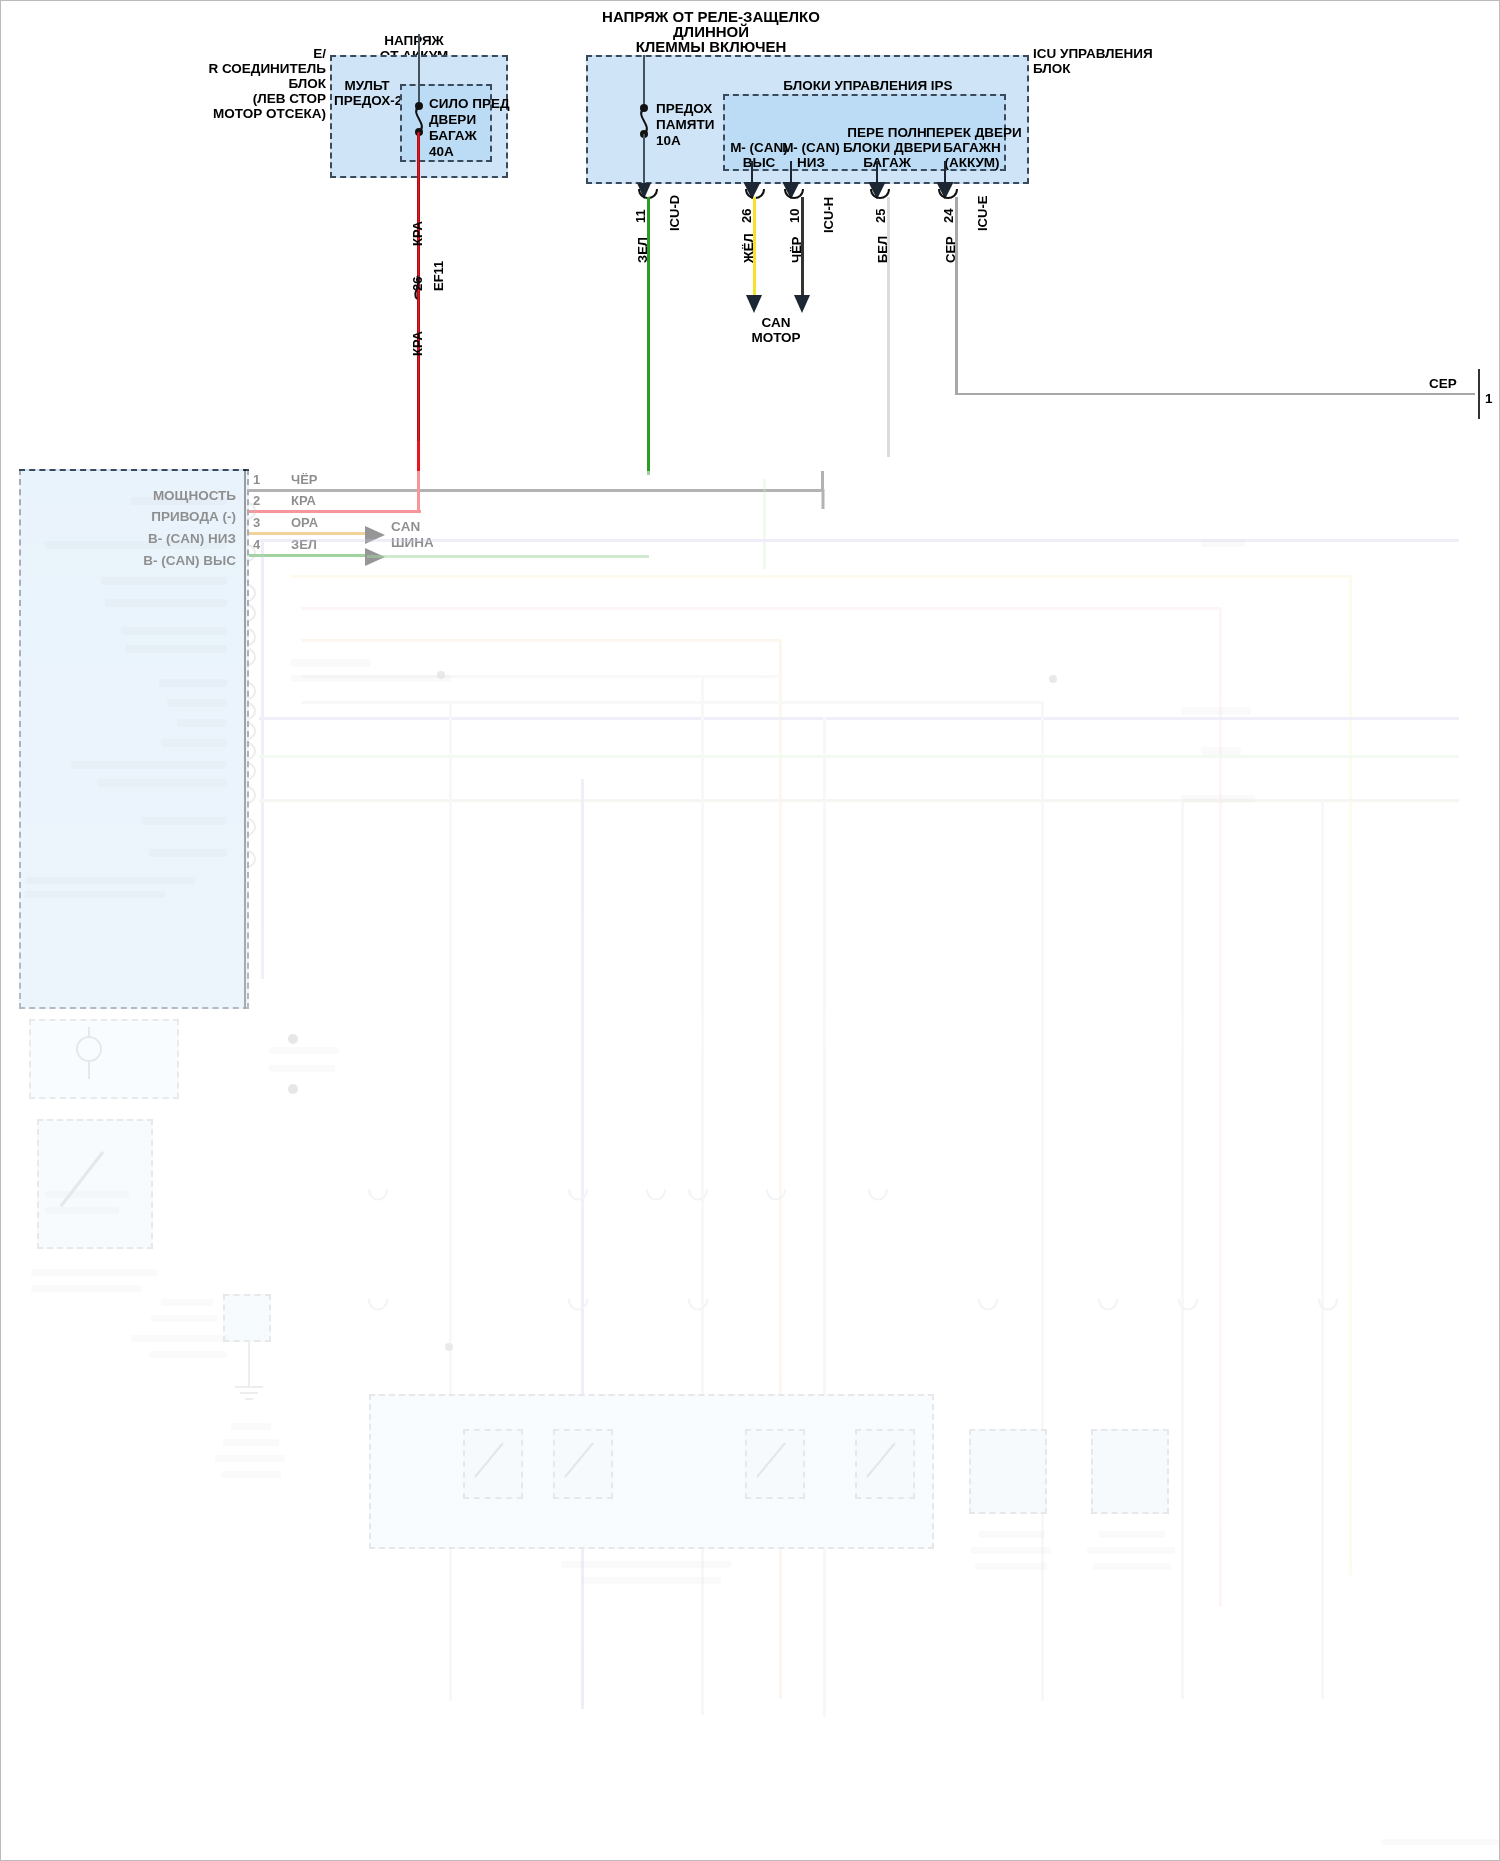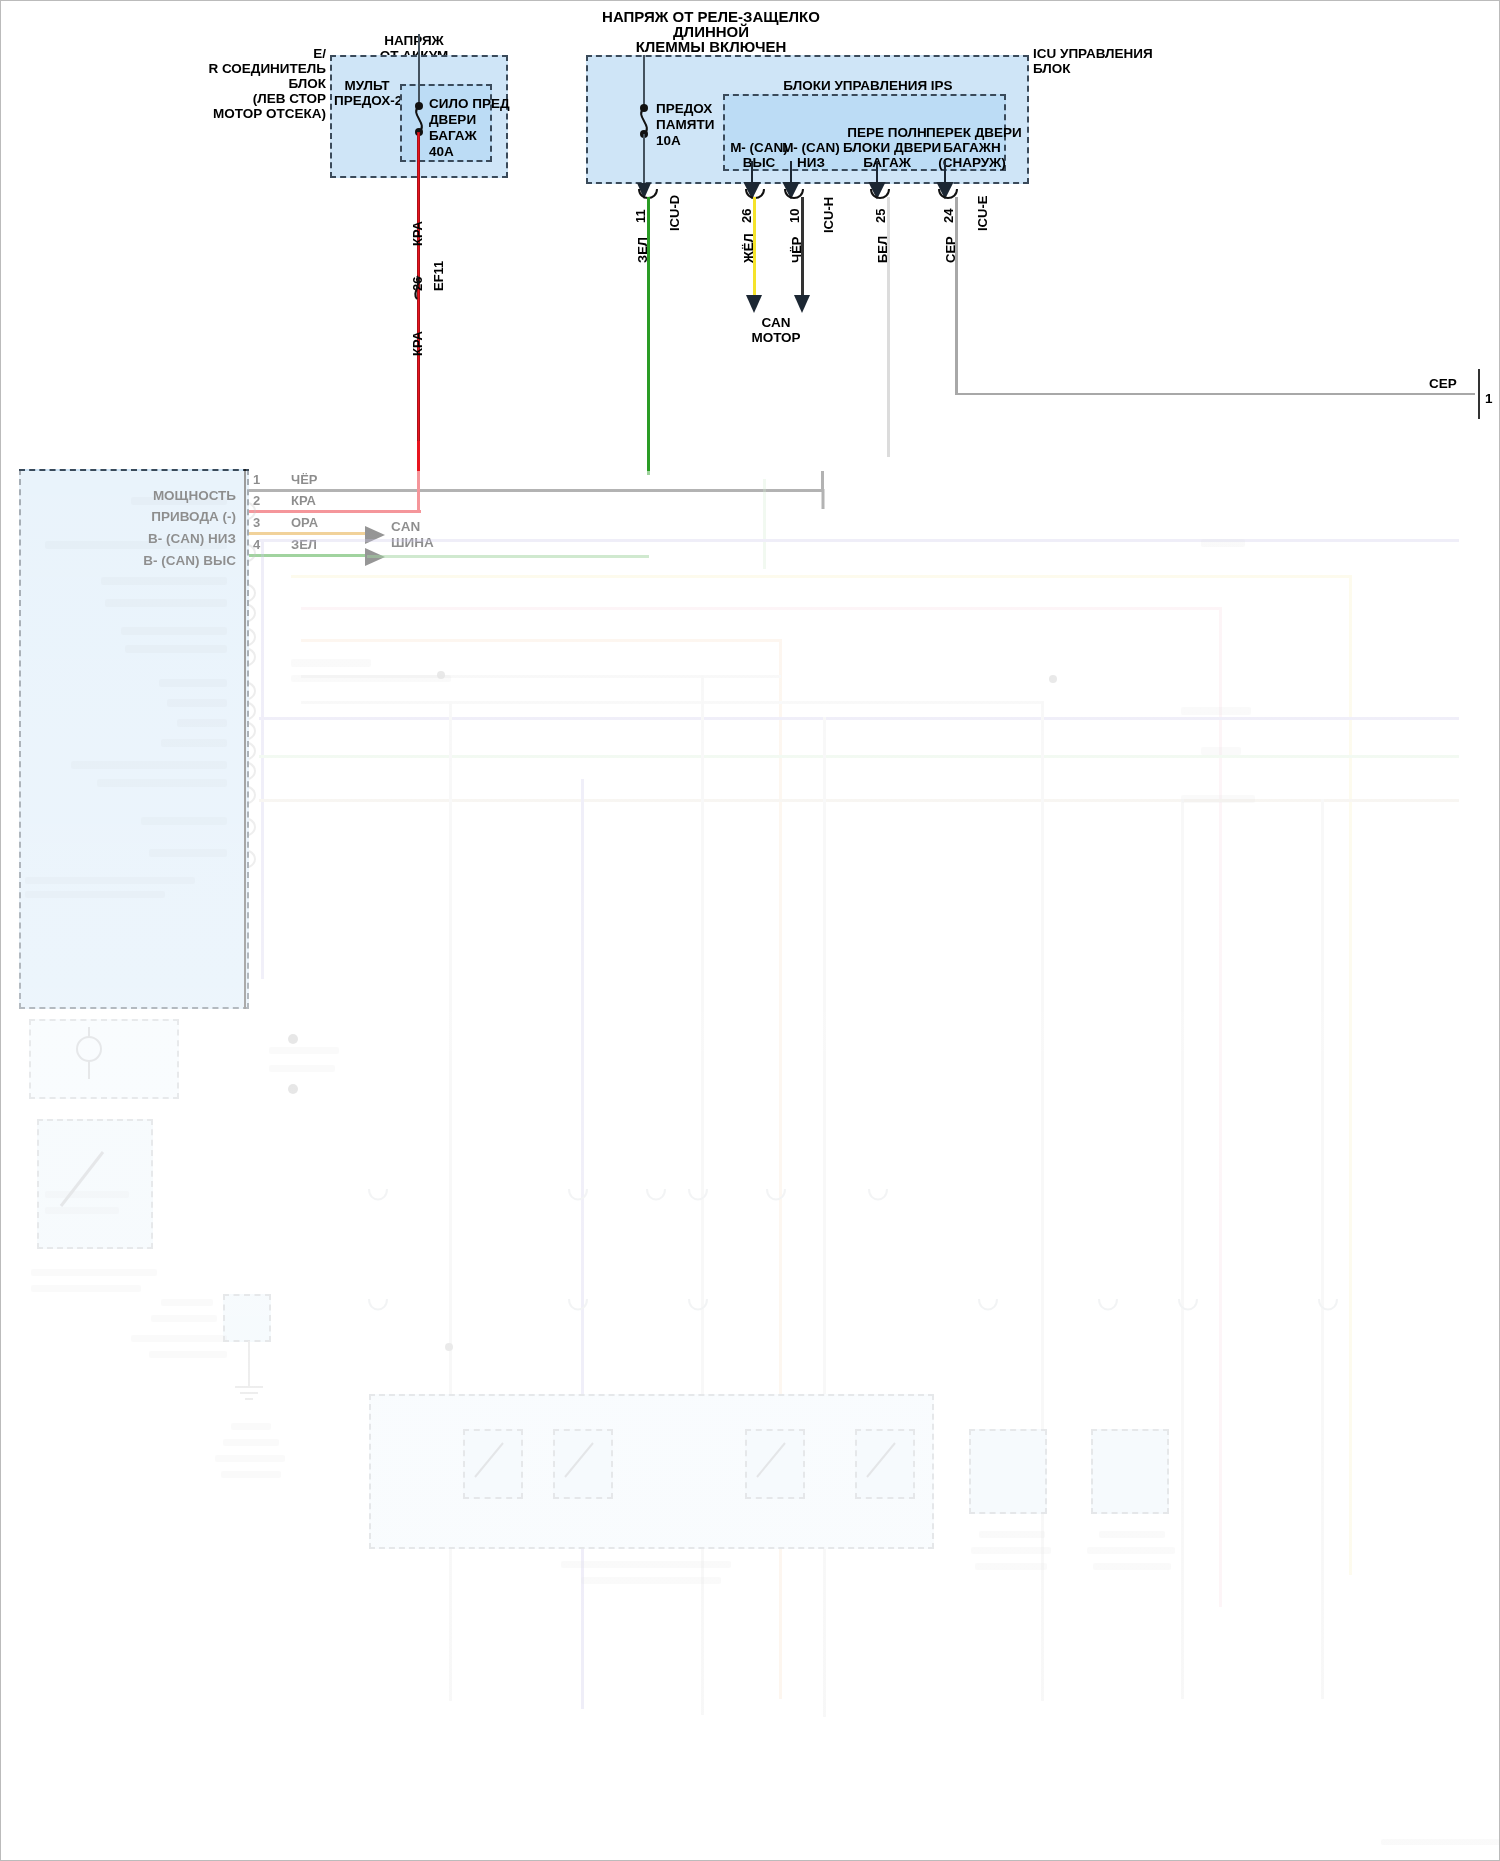--- a/index.html
+++ b/index.html
@@ -93,21 +93,21 @@
 
   <div class="lbl c" style="left:726px;top:139px;width:64px;font-weight:bold;line-height:15px;">M- (CAN)
 ВЫС</div>
   <div class="lbl c" style="left:778px;top:139px;width:64px;font-weight:bold;line-height:15px;">M- (CAN)
 НИЗ</div>
   <div class="lbl c" style="left:842px;top:124px;width:88px;font-weight:bold;line-height:15px;">ПЕРЕ ПОЛН
 БЛОКИ ДВЕРИ
 БАГАЖ</div>
   <div class="lbl c" style="left:925px;top:124px;width:92px;font-weight:bold;line-height:15px;">ПЕРЕК ДВЕРИ
 БАГАЖН
-(СНАРУЖ)</div>
+(АККУМ)</div>
 
   <svg class="abs" style="left:700px;top:160px;width:360px;height:50px;">
     <g stroke="#1c2733" stroke-width="2" fill="#1c2733">
       <line x1="51" y1="0" x2="51" y2="26"></line>
         <polygon points="51,36 44,22 58,22"></polygon>
       <line x1="90" y1="0" x2="90" y2="26"></line>
         <polygon points="90,36 83,22 97,22"></polygon>
       <line x1="176" y1="0" x2="176" y2="26"></line>
         <polygon points="176,36 169,22 183,22"></polygon>
       <line x1="244" y1="0" x2="244" y2="26"></line>

